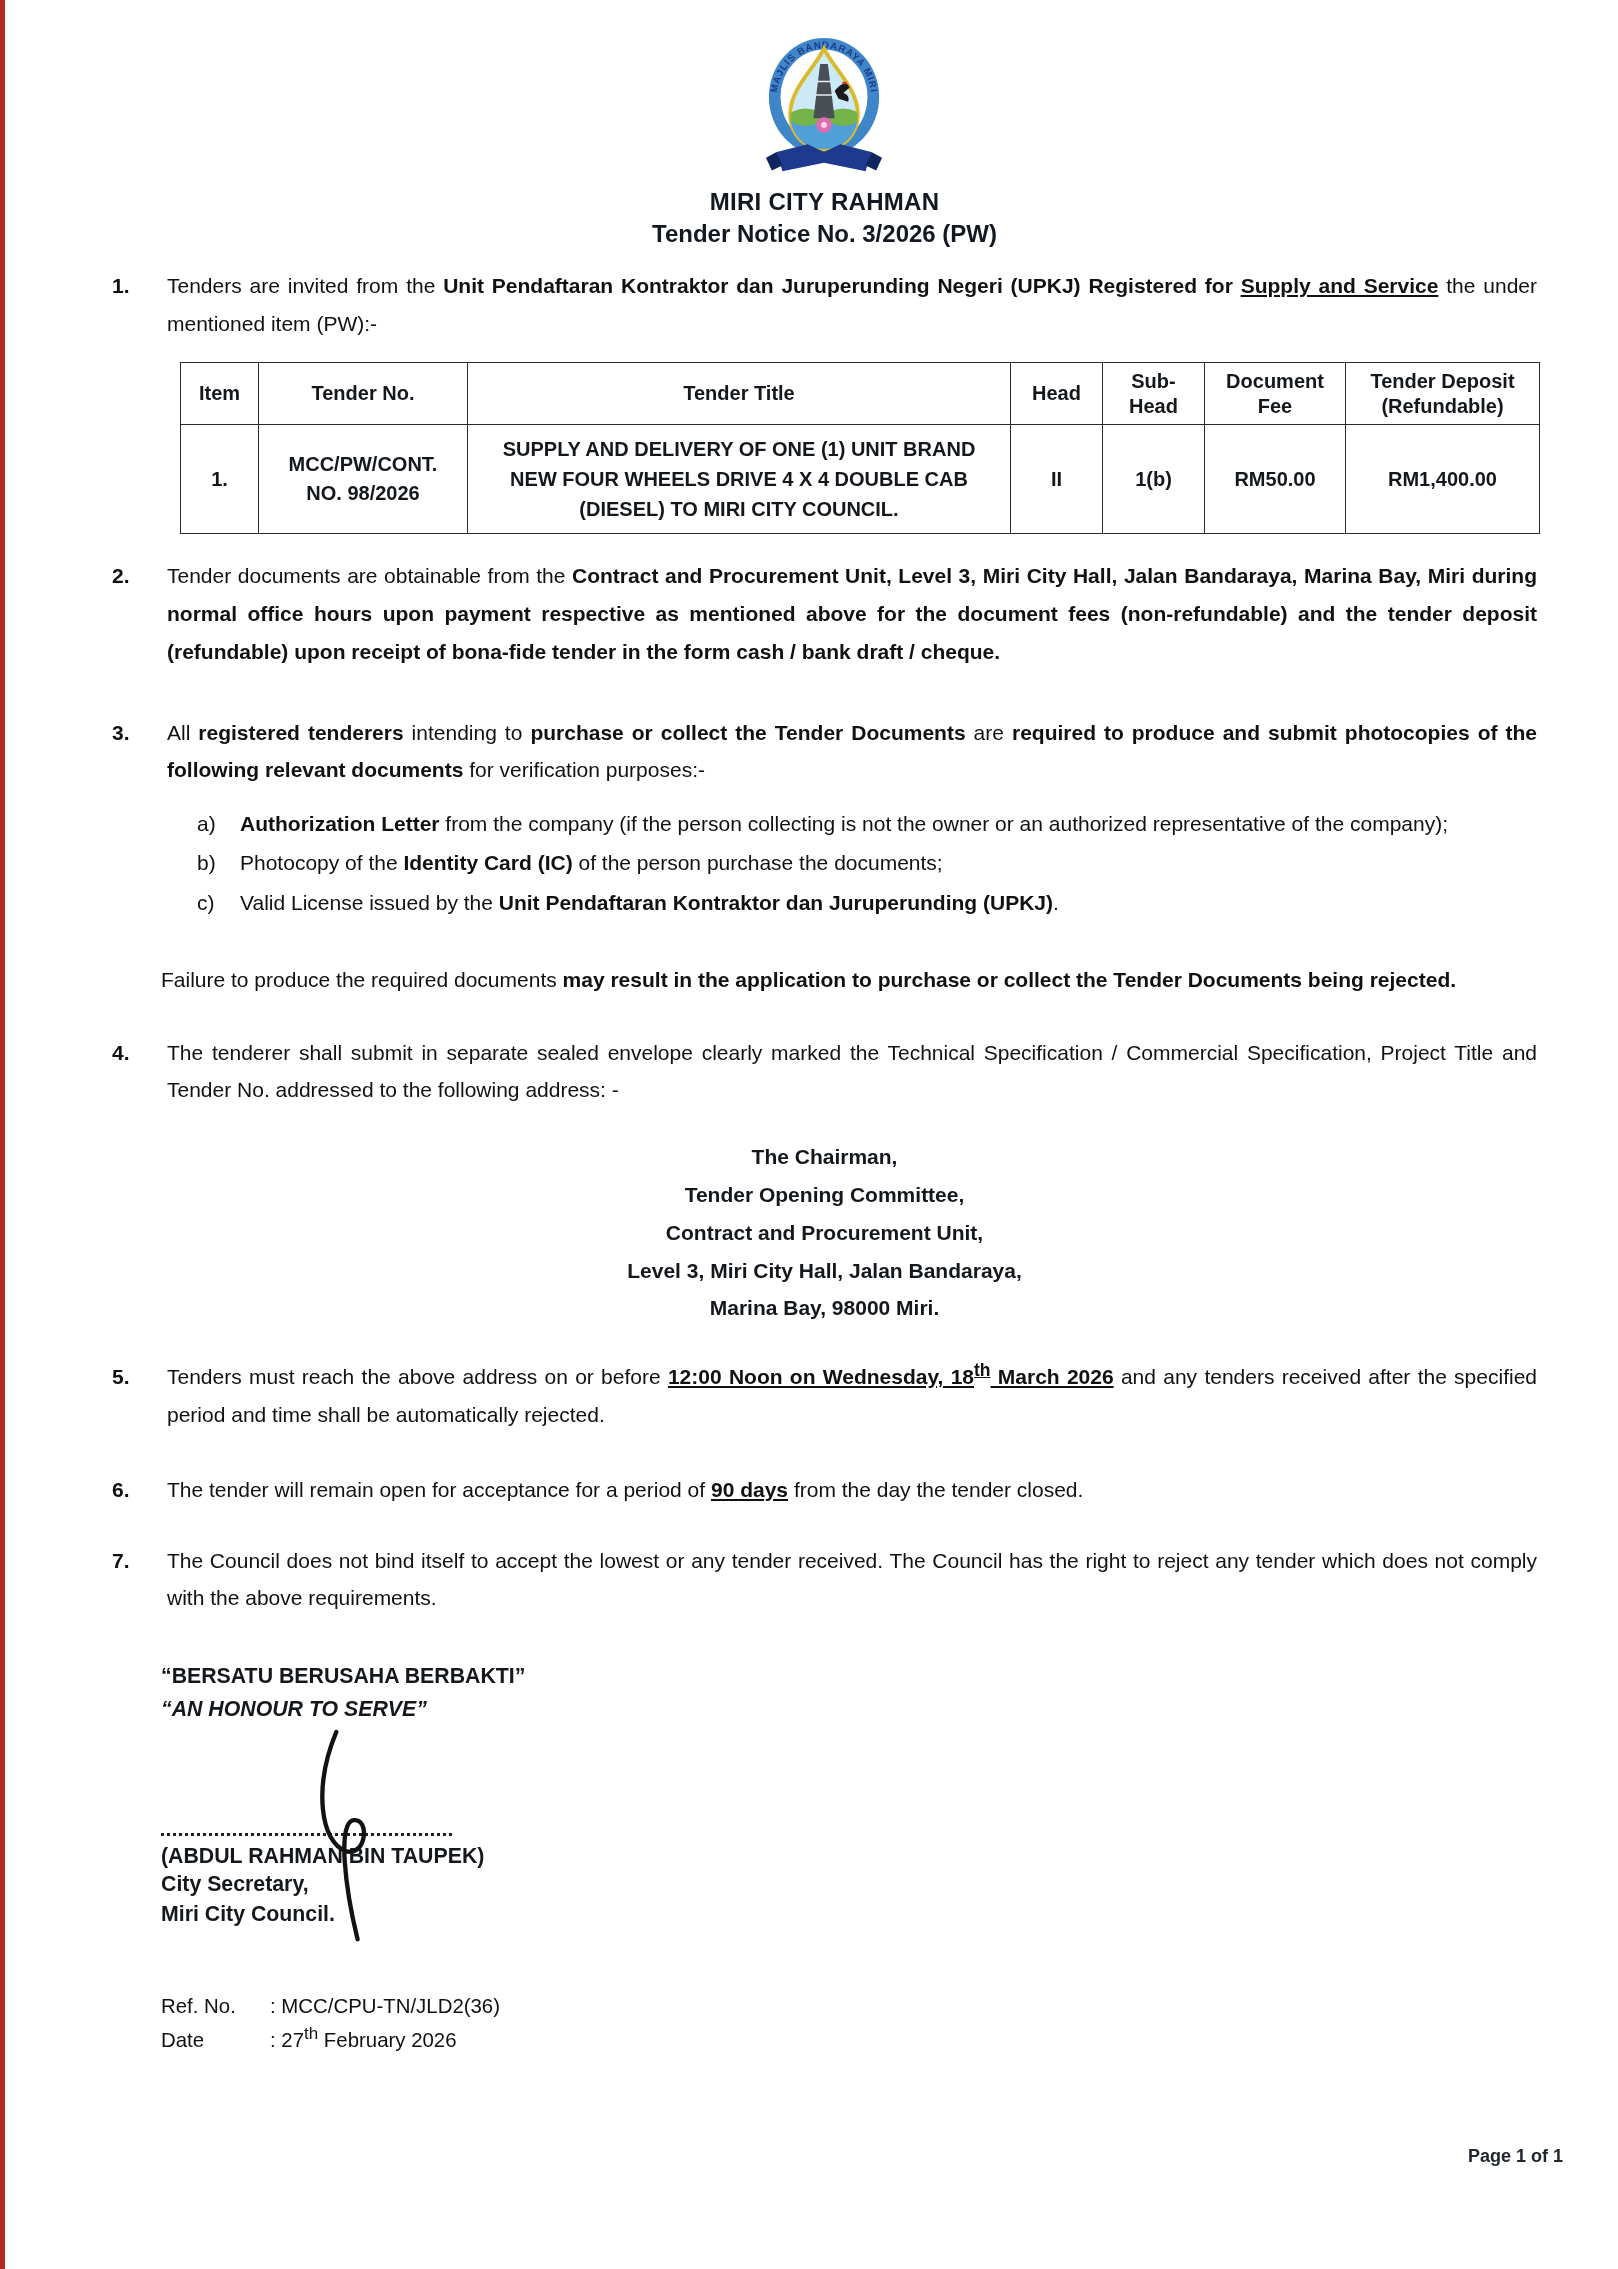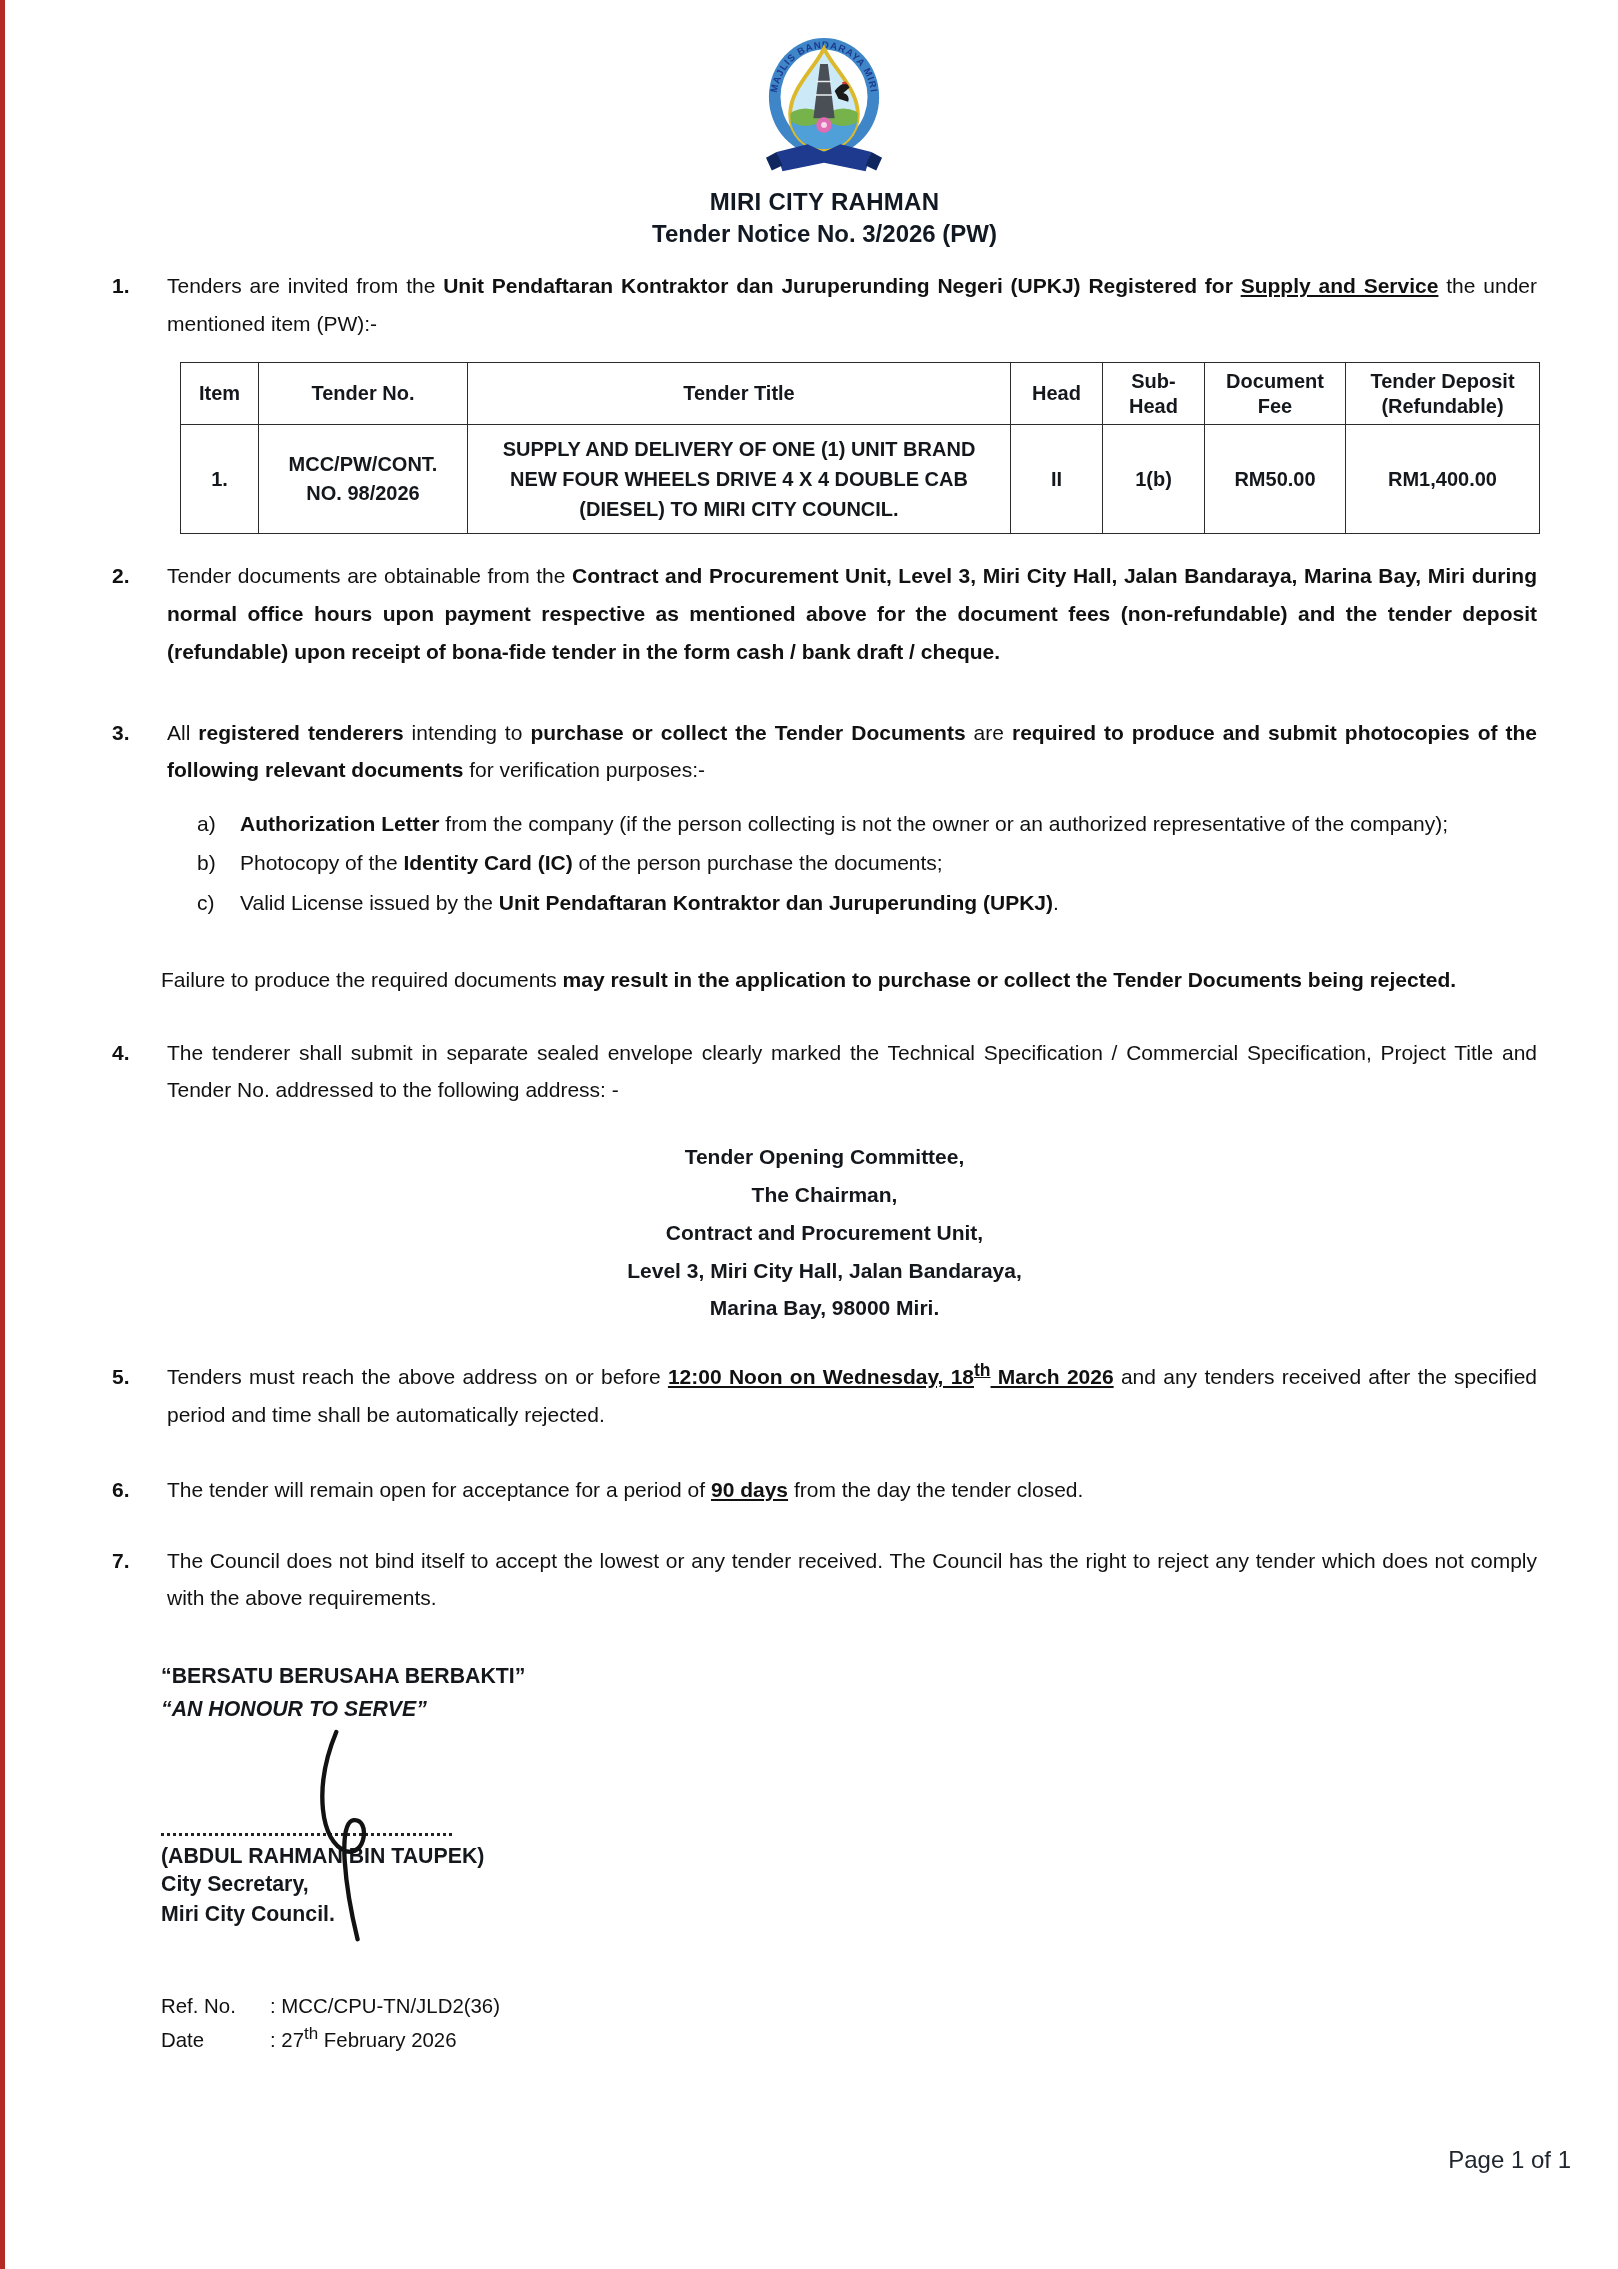--- a/index.html
+++ b/index.html
@@ -47,21 +47,21 @@
   .sig-block { margin:13.6px 0 0 49px; position:relative; padding-top:93px; }
   .sig-line { width:291px; border-bottom:3.9px dotted #222; height:0; }
   .sig-name { font-size:21.3px; font-weight:700; margin-top:7.8px; color:#14181d; }
   .sig-role, .sig-org { font-size:21.3px; font-weight:700; color:#14181d; line-height:1.45; }
   .sig-scribble { position:absolute; left:92px; top:-11.6px; pointer-events:none; }
 
   .ref-block { margin:60px 0 0 49px; font-size:20.4px; line-height:1.65; }
   .ref-row { display:flex; }
   .ref-row .lbl { flex:0 0 109px; }
 
-  .page-footer { position:absolute; top:2146px; right:48px; font-size:24px; font-weight:400; color:#20262e; }
+  .page-footer { position:absolute; top:2146px; right:56px; font-size:18px; font-weight:700; color:#20262e; }
   sup { line-height:0; }
 </style>
 </head>
 <body>
 
 <div class="scan-edge"></div>
 
 <div class="content">
 
   <div class="logo-wrap">
@@ -162,22 +162,22 @@
   </div>
 
   <div class="note"><span>Failure to produce the required documents </span><span style="font-weight: 700;">may result in the application to purchase or collect the Tender Documents being rejected.</span></div>
 
   <div class="item" style="margin-top:35px">
     <div class="num">4.</div>
     <div class="body"><span>The tenderer shall submit in separate sealed envelope clearly marked the Technical Specification / Commercial Specification, Project Title and Tender No. addressed to the following address: -</span></div>
   </div>
 
   <div class="address">
+    <div>The Chairman,</div>
     <div>Tender Opening Committee,</div>
-    <div>The Chairman,</div>
     <div>Contract and Procurement Unit,</div>
     <div>Level 3, Miri City Hall, Jalan Bandaraya,</div>
     <div>Marina Bay, 98000 Miri.</div>
   </div>
 
   <div class="item" style="margin-top:31px">
     <div class="num">5.</div>
     <div class="body"><span>Tenders must reach the above address on or before </span><span style="font-weight: 700; text-decoration: underline;">12:00 Noon on Wednesday, 18</span><sup style="font-weight: 700; text-decoration: underline;">th</sup><span style="font-weight: 700; text-decoration: underline;"> March 2026</span><span> and any tenders received after the specified period and time shall be automatically rejected.</span></div>
   </div>
 

